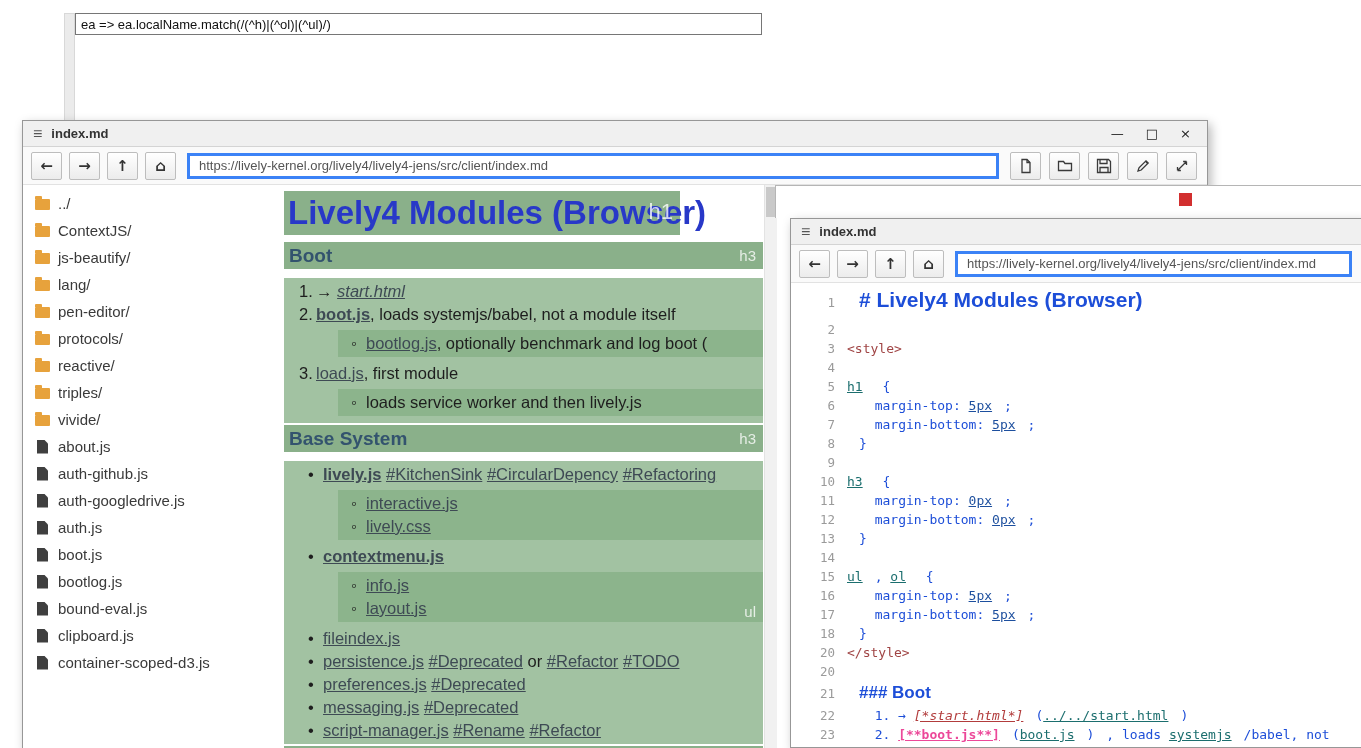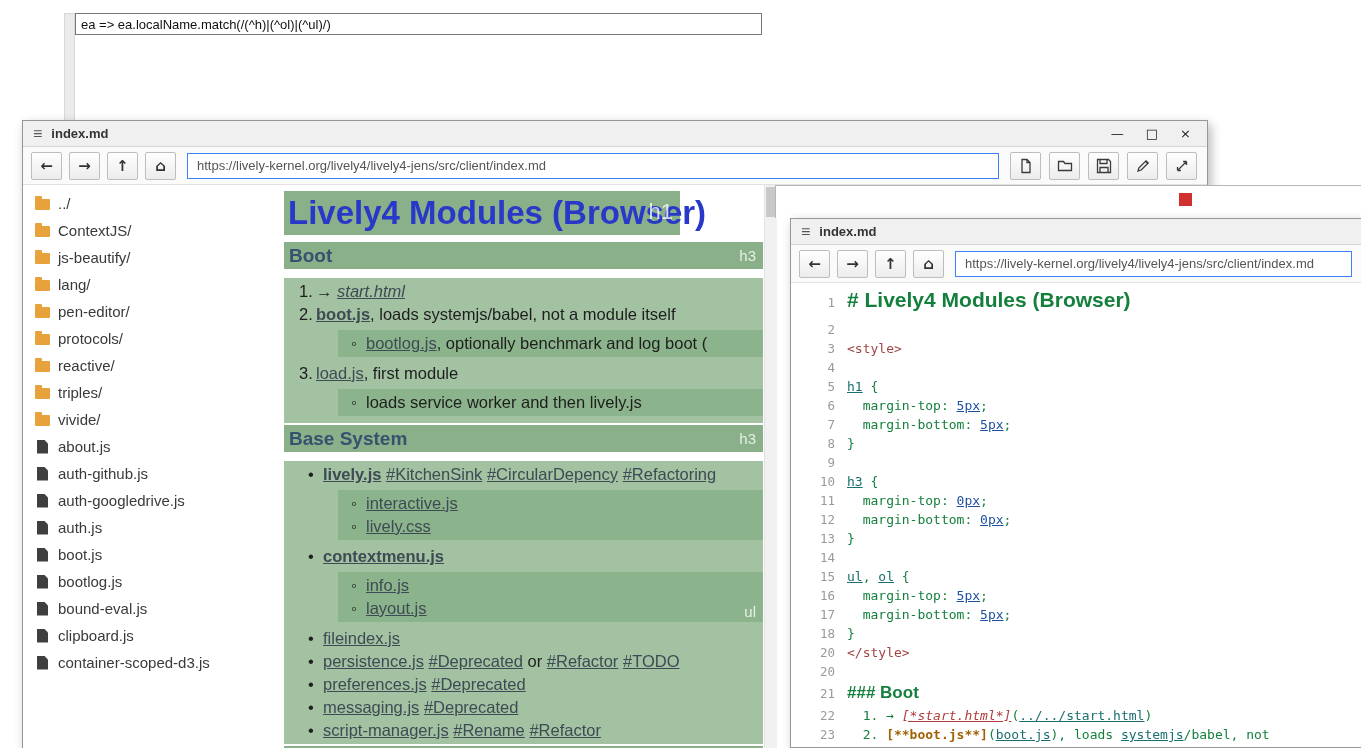--- a/index.html
+++ b/index.html
@@ -23,21 +23,21 @@
   .wtitle { font-size:13px; font-weight:700; color:#333; }
   .wcontrols { margin-left:auto; display:flex; gap:22px; align-items:center;
                padding-right:6px; color:#222; }
   .wcontrols span { font-size:13px; line-height:1; cursor:pointer; font-family:"DejaVu Sans",sans-serif; }
   .toolbar { height:38px; background:#fafafa; border-bottom:1px solid #e2e2e2;
              display:flex; align-items:center; padding:0 8px; gap:7px; }
   .navbtn { width:31px; height:28px; border:1px solid #bdbdbd; border-radius:2px;
             background:linear-gradient(#ffffff,#ececec); color:#333;
             font:700 15px "DejaVu Sans",sans-serif; display:flex; align-items:center;
             justify-content:center; cursor:pointer; flex:none; }
-  .urlbar { flex:1; height:26px; border:1px solid #3b82f6; background:#fff;
+  .urlbar { flex:1; height:26px; border:3px solid #3b82f6; background:#fff;
             font:13px "Liberation Sans",sans-serif; color:#555; padding:0 9px; margin:0 4px; }
   .right-btns { display:flex; gap:8px; flex:none; padding-right:2px; }
   .iconbtn { width:31px; height:28px; border:1px solid #bdbdbd; border-radius:2px;
              background:linear-gradient(#ffffff,#ececec); display:flex; align-items:center;
              justify-content:center; cursor:pointer; }
   .iconbtn svg { stroke:#3a3a3a; fill:none; stroke-width:1.3; }
 
   
   .win1 { left:22px; top:120px; width:1186px; height:630px; }
   .sidebar { position:absolute; left:0; top:64px; width:240px; bottom:0;
@@ -89,27 +89,27 @@
   .editor { position:absolute; left:0; right:0; top:64px; bottom:0; background:#fff;
             overflow:hidden; padding-top:3px; font:13px "DejaVu Sans Mono",monospace;
             color:#1b1b1b; cursor:text; }
   .ed-line { display:flex; align-items:baseline; min-height:19px; line-height:19px; }
   .ed-num { width:44px; flex:none; text-align:right; color:#9a9a9a; font-size:12.5px; }
   .ed-code { margin-left:12px; white-space:pre; }
   .ed-h1 { min-height:34px; line-height:34px; }
   .ed-h1 .ed-code { font:700 21px "Liberation Sans",sans-serif; color:#2838c8; }
   .ed-h3 { min-height:25px; line-height:25px; }
   .ed-h3 .ed-code { font:700 17px "Liberation Sans",sans-serif; color:#2838c8; }
-  .tk-plain { color:#15803d; }
+  .tk-plain { color:#1d4ed8;margin-left:12px; }
   .tk-tag { color:#a04545; }
   .tk-sel { color:#1b6e6e; text-decoration:underline; }
   .tk-val { color:#1d4f9e; text-decoration:underline; }
   .tk-url { color:#1b6e6e; text-decoration:underline; }
   .tk-mdlink-i { color:#b23c3c; font-style:italic; text-decoration:underline; }
-  .tk-mdlink-b { color:#a16207; font-weight:700; }
+  .tk-mdlink-b { color:#ec4899; font-weight:700; text-decoration:underline; }
 </style>
 </head>
 <body>
 
 <div class="stage">
 
   <input class="expr-input" value="ea =&gt; ea.localName.match(/(^h)|(^ol)|(^ul)/)" style="">
   <div class="connector"></div>
 
   <div class="window win1">

